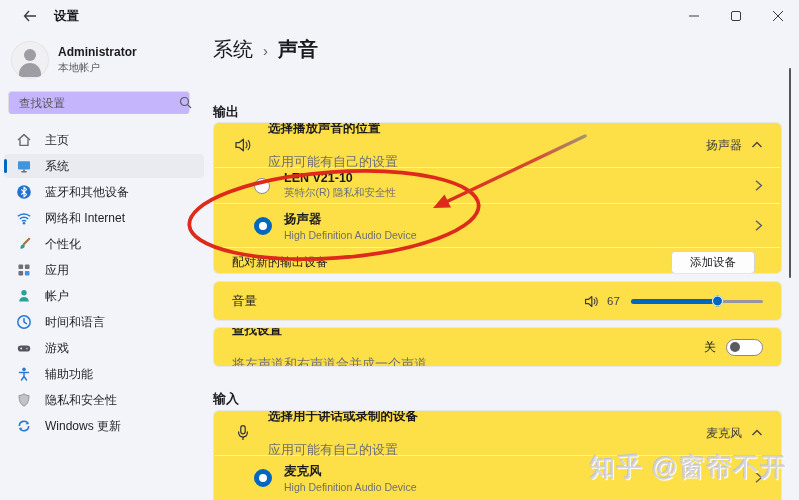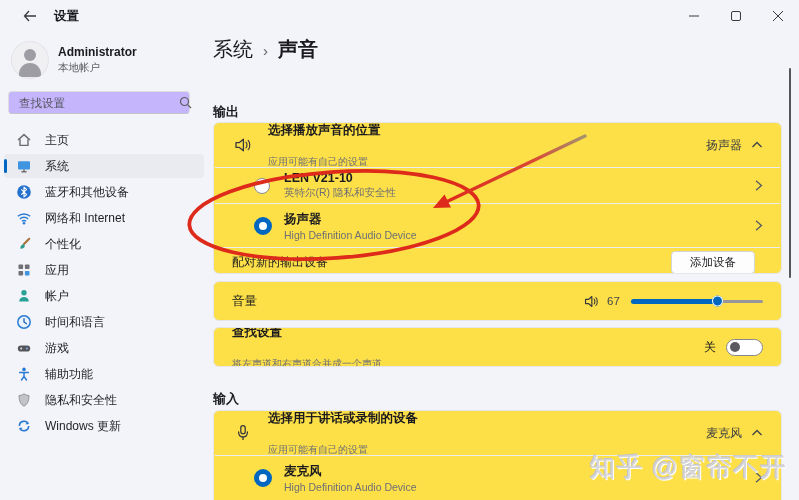--- a/index.html
+++ b/index.html
@@ -45,21 +45,21 @@
   .card { position:absolute; left:0; width:569px; background:#fde047; border:1px solid #e6e6ea; border-radius:6px; overflow:hidden; }
   .card-1 { top:90px; height:152px; }
   .card-2 { top:249px; height:40px; }
   .card-3 { top:295px; height:40px; }
   .card-4 { top:378px; height:92px; border-bottom:none; border-radius:6px 6px 0 0; }
   .row { display:flex; align-items:center; padding:0 18px; }
   .row-main { height:44px; }
   .lead-icn { width:22px; display:flex; justify-content:center; margin-right:14px; }
   .row-texts { flex:1; }
   .row-title { font-size:12.5px; font-weight:700; }
-  .row-sub { font-size:10px; color:#6e6e74; margin-top:16px; }
+  .row-sub { font-size:13px; color:#6e6e74; margin-top:16px; }
   .drop-val { font-size:12px; color:#3c3c41; margin-right:9px; }
   .divider { height:1px; background:#ececf0; margin:0 1px; }
   .dev-row { padding-left:40px; cursor:pointer; }
   .dev-row-1 { height:35px; }
   .dev-row-2 { height:43px; }
   .radio { width:16px; height:16px; border-radius:50%; border:1px solid #8b8b90; background:#fdfdfd; margin-right:14px; flex-shrink:0; }
   .radio.checked { width:18px; height:18px; border:5px solid #0067c0; background:#fff; margin-right:12px; }
   .dev-name { font-size:12.5px; font-weight:700; }
   .dev-desc { font-size:10.5px; color:#6e6e74; margin-top:1px; }
   .pair-row { height:28px; }

